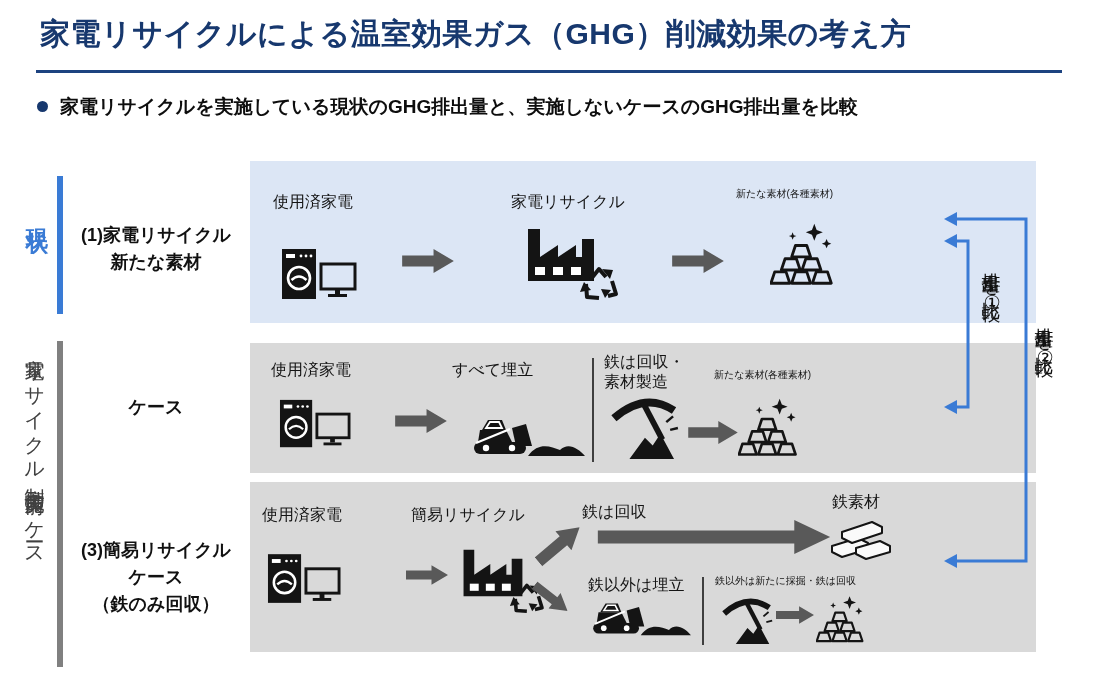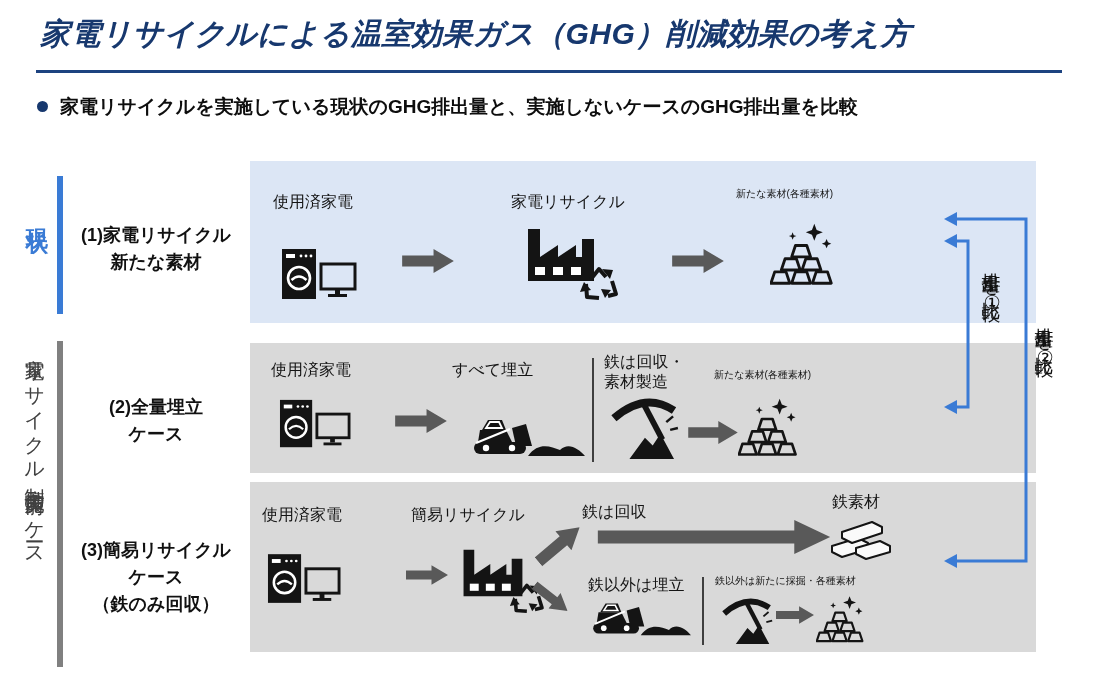--- a/index.html
+++ b/index.html
@@ -1,21 +1,21 @@
 <!DOCTYPE html>
 <html><head>
 <meta charset="utf-8">
 <style>
   html,body{margin:0;padding:0;background:#fff;}
   .canvas{position:relative;width:1098px;height:690px;background:#ffffff;overflow:hidden;
           font-family:"Liberation Sans","DejaVu Sans",sans-serif;color:#111;}
   .abs{position:absolute;}
 
   
-  .page-title{position:absolute;left:40px;top:14px;font-size:30px;font-weight:bold;color:#17386e;letter-spacing:.5px;white-space:nowrap;font-style:italic;}
+  .page-title{position:absolute;left:40px;top:14px;font-size:30px;font-weight:bold;color:#17386e;letter-spacing:.5px;white-space:nowrap;}
   .title-rule{position:absolute;left:36px;top:70px;width:1026px;height:3px;background:#1d4380;}
   .bullet-dot{position:absolute;left:37px;top:101px;width:11px;height:11px;border-radius:50%;background:#17386e;}
   .subtitle{position:absolute;left:60px;top:94px;font-size:19px;font-weight:bold;color:#0d0d0d;white-space:nowrap;}
 
   
   .vbar{position:absolute;width:6px;}
   .bar-blue{left:57px;top:176px;height:138px;background:#3a7bd5;}
   .bar-gray{left:57px;top:341px;height:326px;background:#808080;}
   .vtext{position:absolute;writing-mode:vertical-rl;white-space:nowrap;}
   .genjo{left:22px;top:211px;font-size:22px;font-weight:bold;color:#3a7bd5;letter-spacing:3px;}
@@ -144,21 +144,20 @@
   <div class="vbar bar-blue"></div>
   <div class="vtext genjo">現状</div>
   <div class="vbar bar-gray"></div>
   <div class="vtext before-label">家電リサイクル制度実施前のケース</div>
 
   <div class="case-label" style="top:222px">
     <div>(1)家電リサイクル</div>
     <div>新たな素材</div>
   </div>
   <div class="case-label" style="top:394px">
-    <div>(2)全量埋立</div>
     <div>ケース</div>
   </div>
   <div class="case-label" style="top:537px">
     <div>(3)簡易リサイクル</div>
     <div>ケース</div>
     <div>（鉄のみ回収）</div>
   </div>
 
   <div id="box1" class="case-box box-blue">
     <div class="step-label" style="left:23px;top:31px">使用済家電</div>
@@ -274,21 +273,21 @@
         </svg>
     </div>
 
     <div class="step-label" style="left:338px;top:93px">鉄以外は埋立</div>
     <div class="icon" style="left:336px;top:118px">
       <svg width="106" height="37">
           <use href="#sym-dozer"></use>
         </svg>
     </div>
     <div class="divider" style="left:452px;top:95px;height:68px"></div>
-    <div class="step-label small-label" style="left:465px;top:93px">鉄以外は新たに採掘・各種素材</div>
+    <div class="step-label small-label" style="left:465px;top:93px">鉄以外は新たに採掘・鉄は回収</div>
     <div class="icon" style="left:468px;top:114px">
       <svg width="56" height="48">
           <use href="#sym-pick"></use>
         </svg>
     </div>
     <div class="icon" style="left:526px;top:124px">
       <svg width="38" height="18">
           <use href="#sym-arrow"></use>
         </svg>
     </div>

